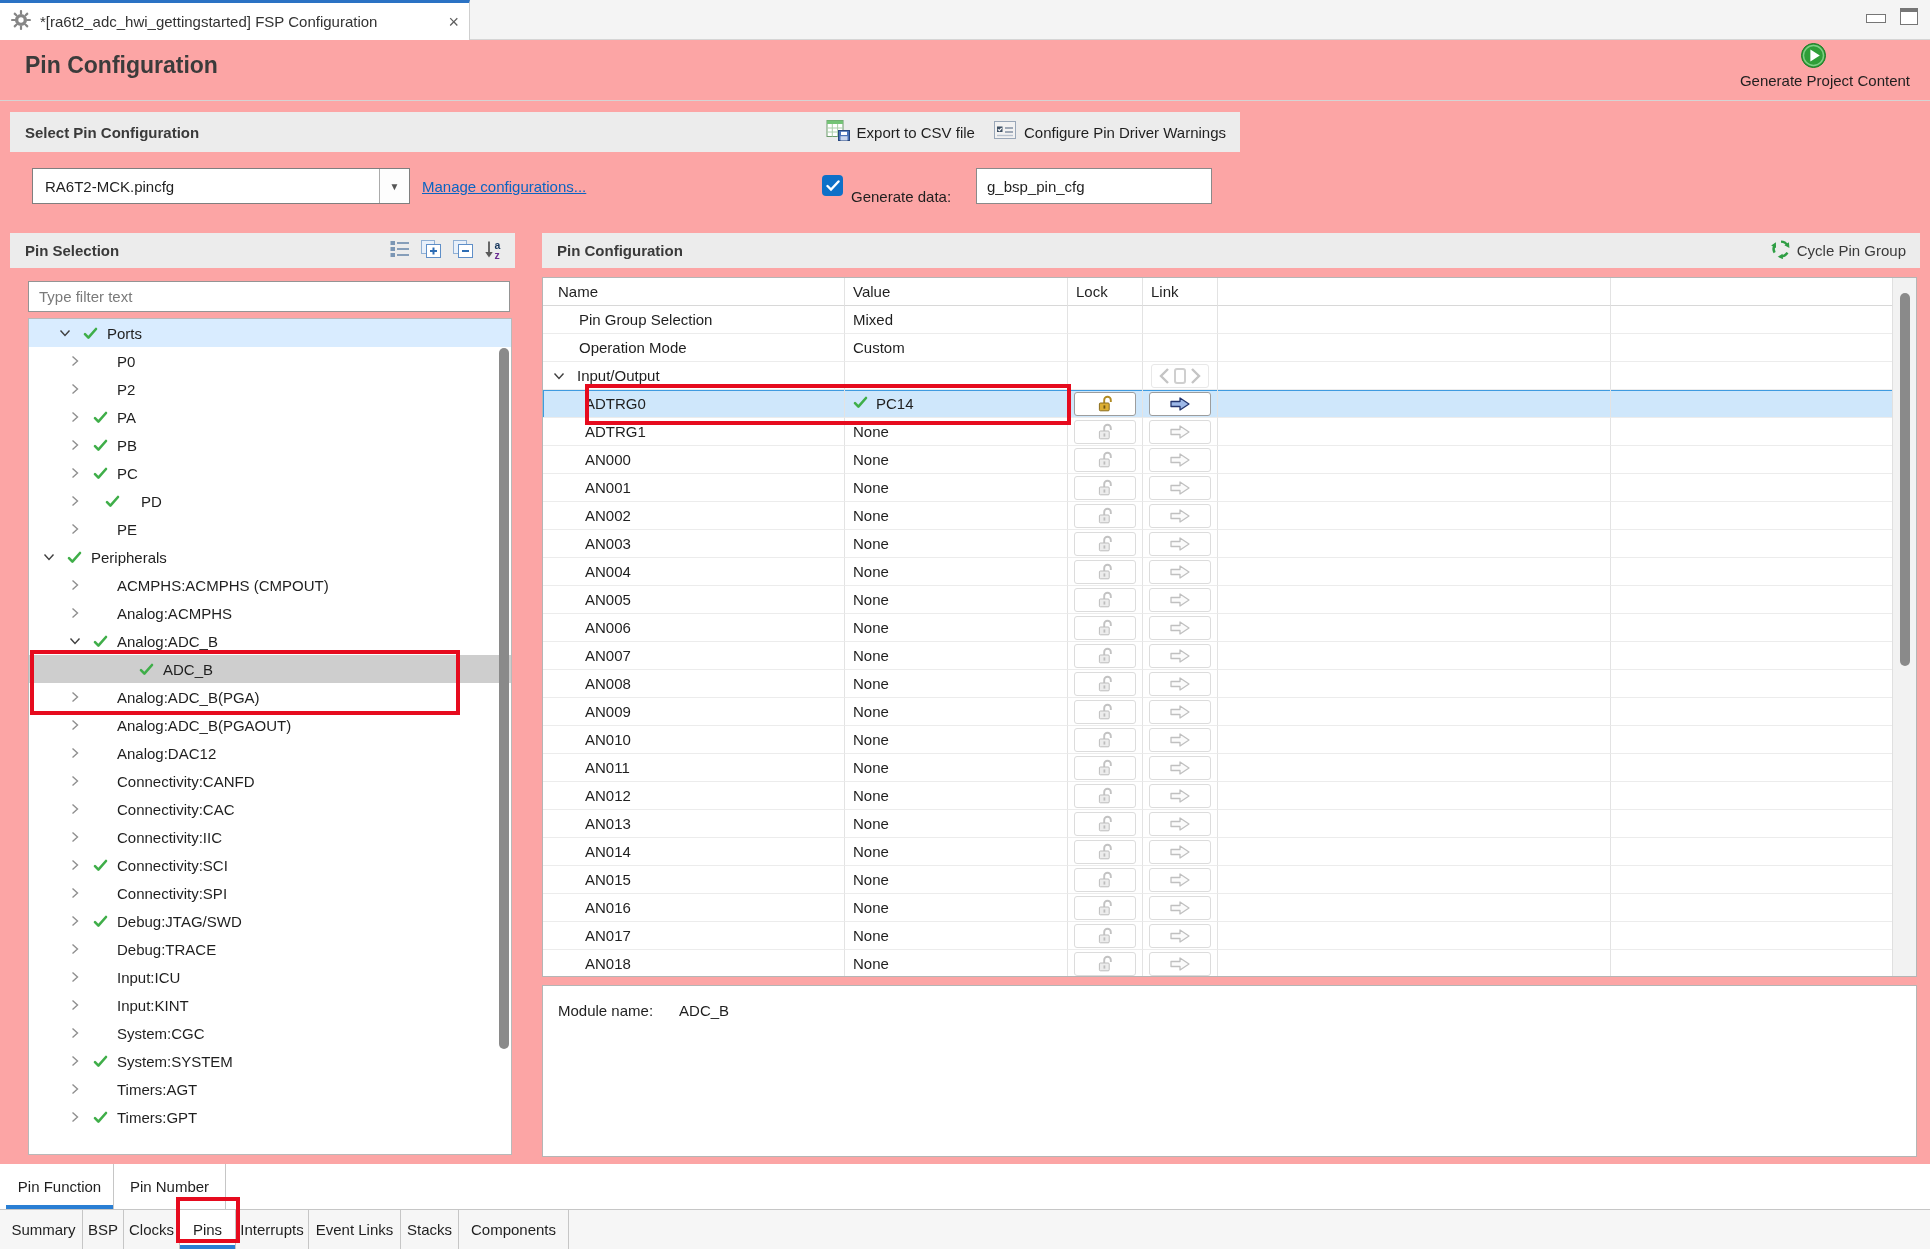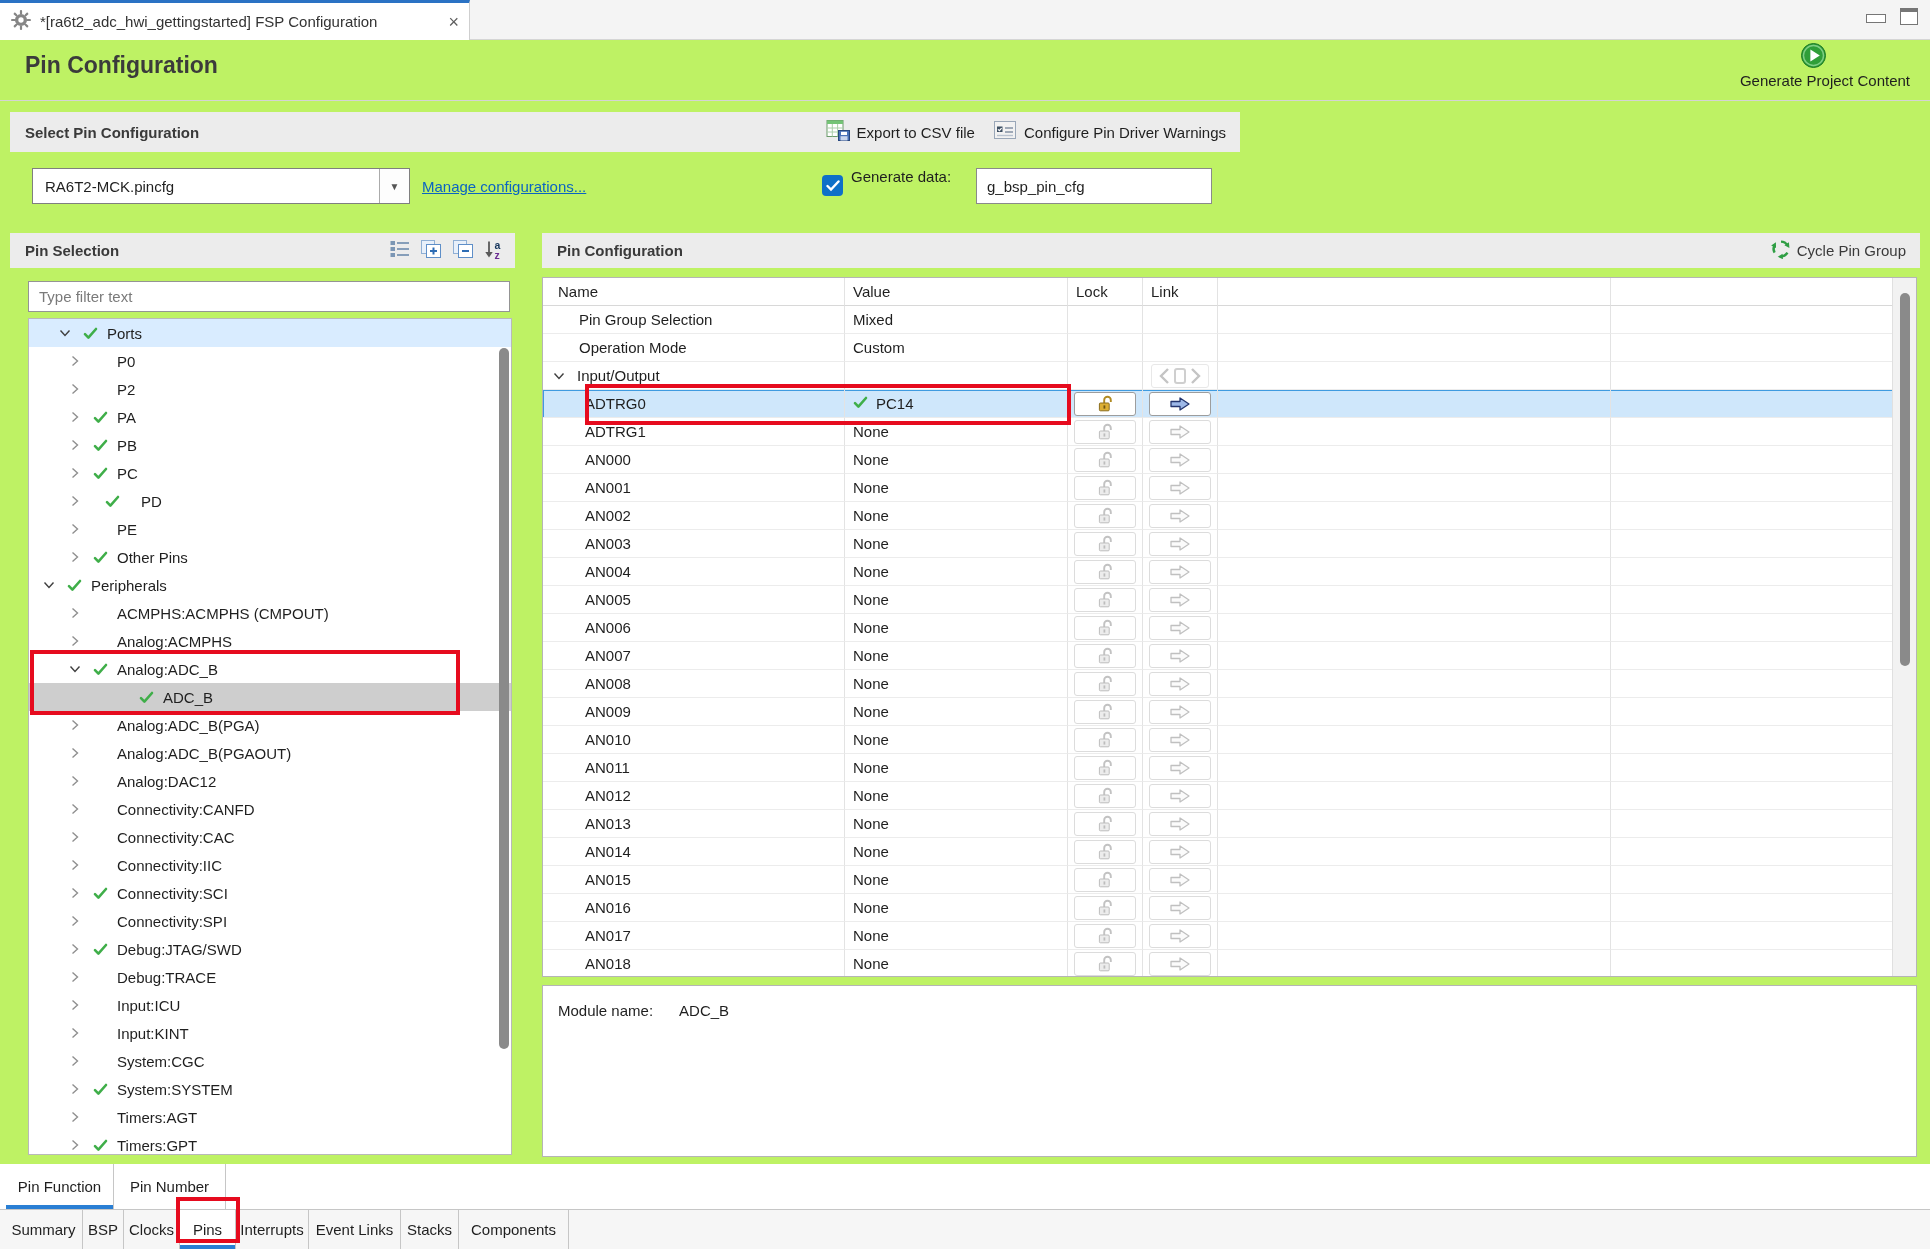--- a/index.html
+++ b/index.html
@@ -1,18 +1,18 @@
 <!DOCTYPE html>
 <html><head>
 <meta charset="utf-8">
 <style>
   * { margin:0; padding:0; box-sizing:border-box; }
   html,body { background:#fff; }
   body { font-family:"Liberation Sans","DejaVu Sans",sans-serif; color:#1f1f1f; }
-  #page { position:relative; width:1930px; height:1249px; background:#bef264; overflow:hidden; font-size:15px; }
+  #page { position:relative; width:1930px; height:1249px; background:#fca5a5; overflow:hidden; font-size:15px; }
   .abs { position:absolute; }
 
   
   .tabbar { left:0; top:0; width:1930px; height:40px; background:#f4f4f4; border-bottom:1px solid #d5d5d5; }
   .editor-tab { position:absolute; left:0; top:0; width:470px; height:40px; background:#fff;
     border-right:1px solid #cfcfcf; border-top:3px solid #2a72c4; display:flex; align-items:center; padding:0 10px; gap:8px; }
   .editor-tab .title { font-size:15px; color:#333; white-space:nowrap; }
   .tab-close { margin-left:auto; font-size:18px; color:#5f5f5f; line-height:1; cursor:default; }
   .winbtn-min { position:absolute; left:1866px; top:14px; width:20px; height:9px; border:1px solid #767676; background:#fff; }
   .winbtn-max { position:absolute; left:1900px; top:8px; width:18px; height:17px; border:1px solid #767676; border-top:4px solid #767676; background:#fff; }
@@ -29,21 +29,21 @@
   .selbar .bar-actions { margin-left:auto; margin-right:14px; display:flex; align-items:center; gap:18px; }
   .tbtn { display:flex; align-items:center; gap:6px; cursor:default; }
   .tbtn span { font-size:15px; color:#1f1f1f; }
 
   
   .combo { left:32px; top:168px; width:378px; height:36px; border:1px solid #7f7f7f; background:#fff; display:flex; align-items:center; }
   .combo .val { padding-left:12px; flex:1; }
   .combo .dd { width:30px; height:100%; border-left:1px solid #ababab; display:flex; align-items:center; justify-content:center; color:#555; font-size:10px; background:#fdfdfd; }
   .managelink { left:422px; top:178px; color:#0a64c2; text-decoration:underline; cursor:pointer; }
   .cbx { left:822px; top:175px; width:21px; height:21px; background:#0e70c8; border-radius:4px; display:flex; align-items:center; justify-content:center; }
-  .cbx-label { left:851px; top:168px; color:#1f1f1f; }
+  .cbx-label { left:851px; top:188px; color:#1f1f1f; }
   .gen-input { left:976px; top:168px; width:236px; height:36px; border:1px solid #8a8a8a; padding-left:10px; font-size:15px; font-family:inherit; color:#1f1f1f; }
 
   
   .sec-hdr { background:#ececec; height:35px; display:flex; align-items:center; font-weight:bold; color:#3a3a3a; }
   .left-hdr { left:10px; top:233px; width:505px; padding-left:15px; }
   .left-hdr .icons { margin-left:auto; margin-right:10px; display:flex; gap:8px; align-items:center; }
   .right-hdr { left:542px; top:233px; width:1378px; padding-left:15px; }
   .cycle-btn { margin-left:auto; margin-right:14px; display:flex; align-items:center; gap:6px; font-weight:normal; }
 
   
@@ -308,33 +308,20 @@
       </div>
       <div class="tree-row" style="padding-left: 38px;">
         <span class="slot chev">
           <svg width="16" height="16" viewBox="0 0 16 16">
             <polyline points="5.5,3.5 10.5,8 5.5,12.5" fill="none" stroke="#8f8f8f" stroke-width="1.4"></polyline>
           </svg>
         </span>
         <span class="slot chk"></span>
         <span class="tree-label">PE</span>
       </div>
-      <div class="tree-row" style="padding-left: 38px;">
-        <span class="slot chev">
-          <svg width="16" height="16" viewBox="0 0 16 16">
-            <polyline points="5.5,3.5 10.5,8 5.5,12.5" fill="none" stroke="#8f8f8f" stroke-width="1.4"></polyline>
-          </svg>
-        </span>
-        <span class="slot chk">
-          <svg width="15" height="15" viewBox="0 0 15 15">
-            <path d="M2 8.2 L5.4 11.6 L13 3" fill="none" stroke="#3fae49" stroke-width="2.6" stroke-linecap="round" stroke-linejoin="round"></path>
-          </svg>
-        </span>
-        <span class="tree-label">Other Pins</span>
-      </div>
       <div class="tree-row" style="padding-left: 12px;">
         <span class="slot chev">
           <svg width="16" height="16" viewBox="0 0 16 16">
             <polyline points="3.5,5.5 8,10.5 12.5,5.5" fill="none" stroke="#3f3f3f" stroke-width="1.4"></polyline>
           </svg>
         </span>
         <span class="slot chk">
           <svg width="15" height="15" viewBox="0 0 15 15">
             <path d="M2 8.2 L5.4 11.6 L13 3" fill="none" stroke="#3fae49" stroke-width="2.6" stroke-linecap="round" stroke-linejoin="round"></path>
           </svg>

